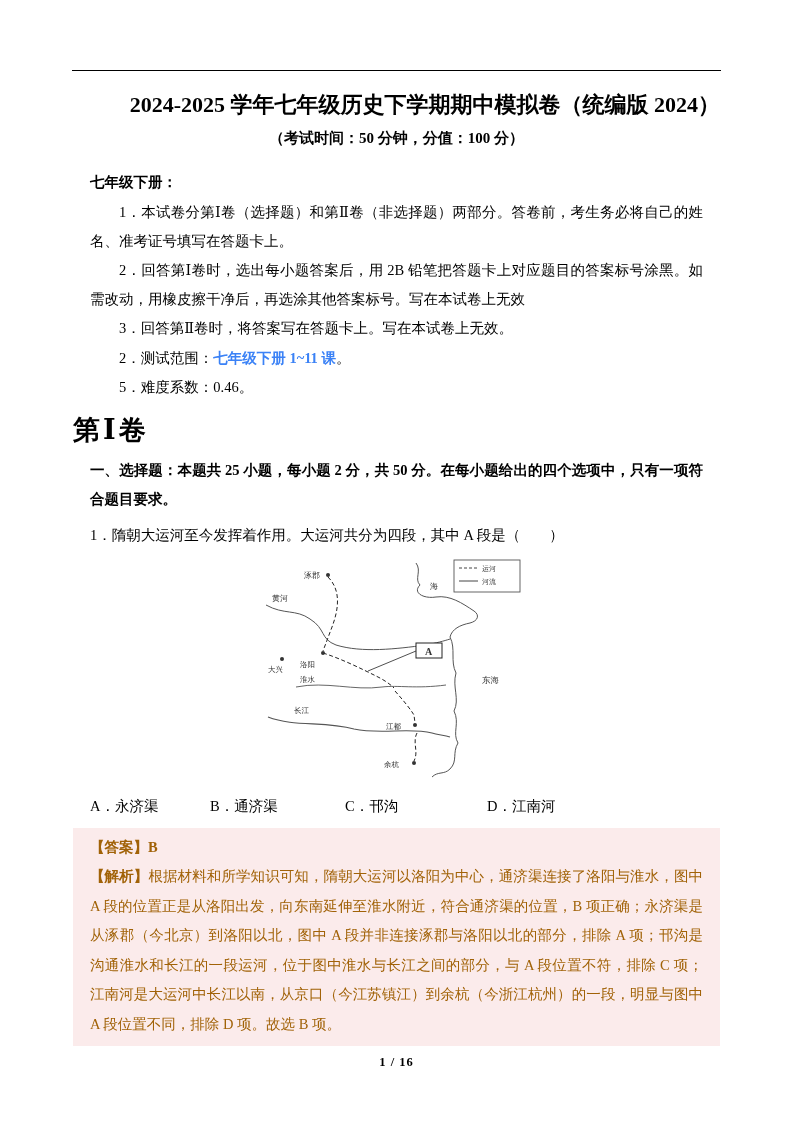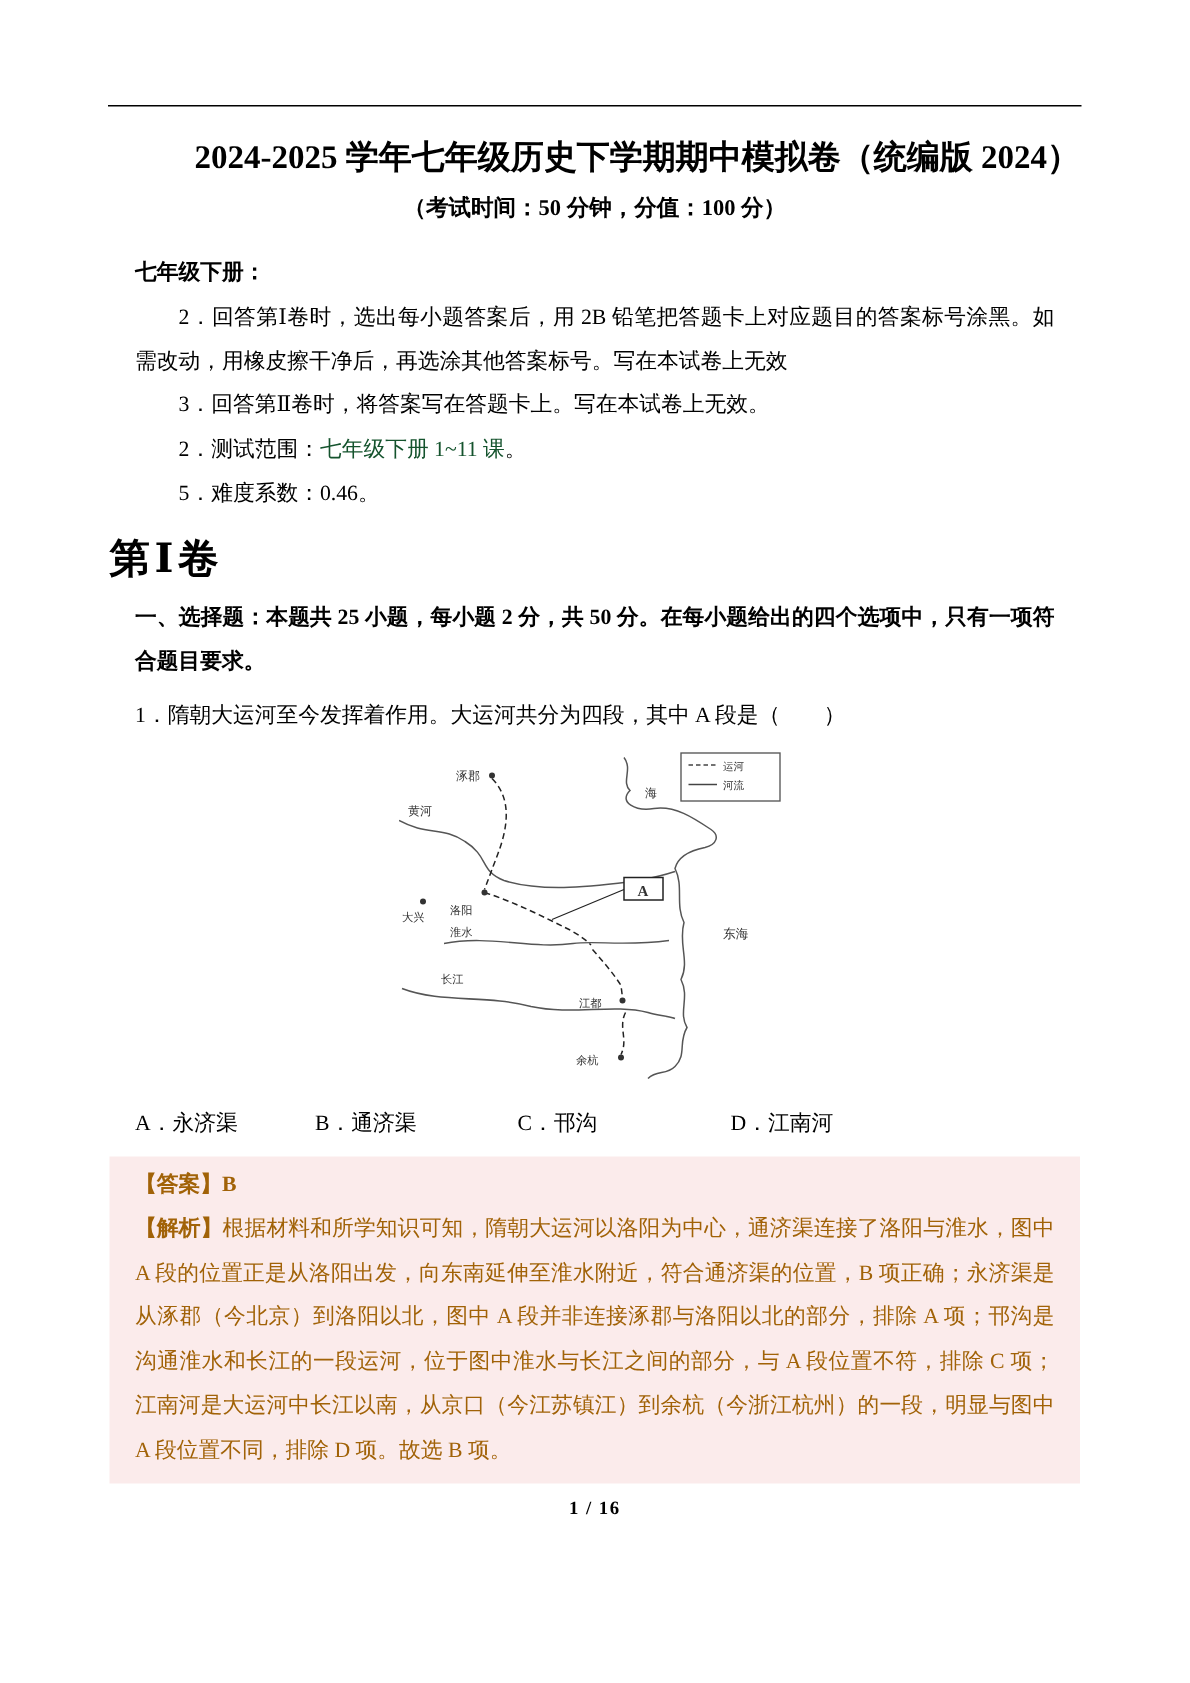--- a/index.html
+++ b/index.html
@@ -22,21 +22,21 @@
   .paper-subtitle {
     font-size:15px; font-weight:bold; text-align:center;
     margin-bottom:20px;
   }
   .inset { padding-left:17px; padding-right:17px; }
   .notice { font-size:14.5px; }
   .notice-heading { font-weight:bold; line-height:28px; margin-bottom:2px; }
   .notice-item {
     line-height:28.5px; text-indent:2em; text-align:justify; margin:1px 0;
   }
-  .red-bold { color:#14532d; font-weight:normal; }
+  .red-bold { color:#3b82f6; font-weight:bold; }
   .section-title {
     font-size:27px; font-weight:bold; text-align:left;
     letter-spacing:3px; margin:10px 0 8px 0; line-height:36px;
   }
   .instructions {
     font-size:14.5px; font-weight:bold; line-height:29.5px;
     text-align:justify; margin:2px 0 6px 0;
   }
   .stem { font-size:14.5px; line-height:29px; margin:4px 0 4px 0; }
   .map-wrap { text-align:center; margin:5px 0 7px 0; }
@@ -61,20 +61,21 @@
 
 <div class="top-rule"></div>
 
 <div class="content">
 
   <h1 class="paper-title">2024-2025 学年七年级历史下学期期中模拟卷（统编版 2024）</h1>
   <div class="paper-subtitle">（考试时间：50 分钟，分值：100 分）</div>
 
   <div class="notice inset">
     <p class="notice-heading">七年级下册：</p>
+    <p class="notice-item">1．本试卷分第Ⅰ卷（选择题）和第Ⅱ卷（非选择题）两部分。答卷前，考生务必将自己的姓名、准考证号填写在答题卡上。</p>
     <p class="notice-item">2．回答第Ⅰ卷时，选出每小题答案后，用 2B 铅笔把答题卡上对应题目的答案标号涂黑。如需改动，用橡皮擦干净后，再选涂其他答案标号。写在本试卷上无效</p>
     <p class="notice-item">3．回答第Ⅱ卷时，将答案写在答题卡上。写在本试卷上无效。</p>
     <p class="notice-item"><span>2．测试范围：</span><span class="red-bold">七年级下册 1~11 课</span><span>。</span></p>
     <p class="notice-item">5．难度系数：0.46。</p>
   </div>
 
   <h2 class="section-title">第Ⅰ卷</h2>
 
   <p class="instructions inset">一、选择题：本题共 25 小题，每小题 2 分，共 50 分。在每小题给出的四个选项中，只有一项符合题目要求。</p>
 

